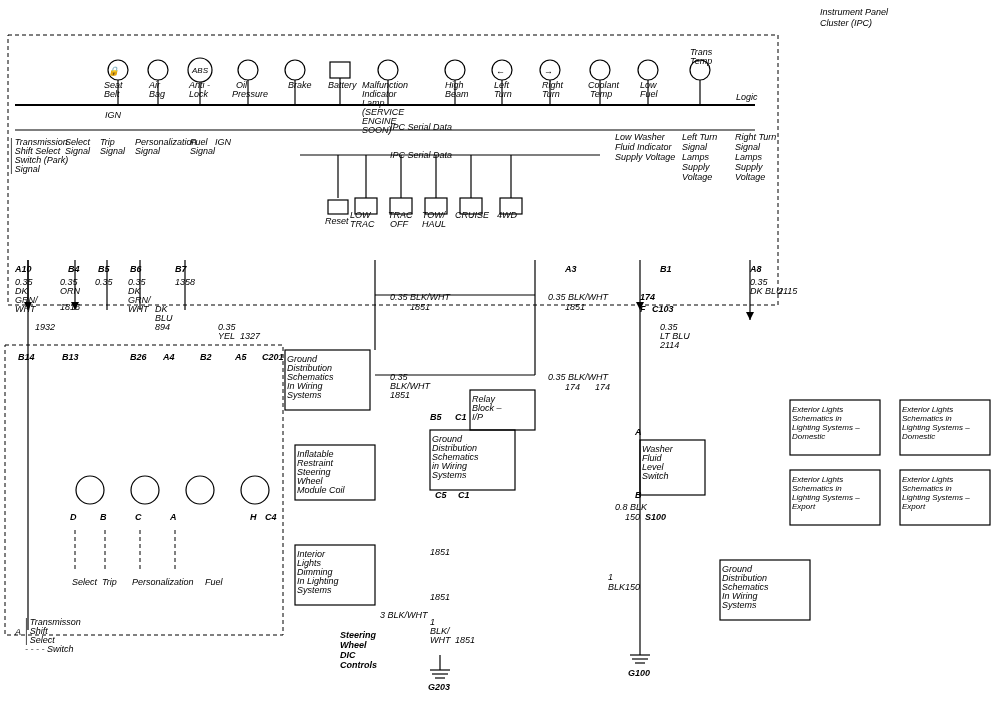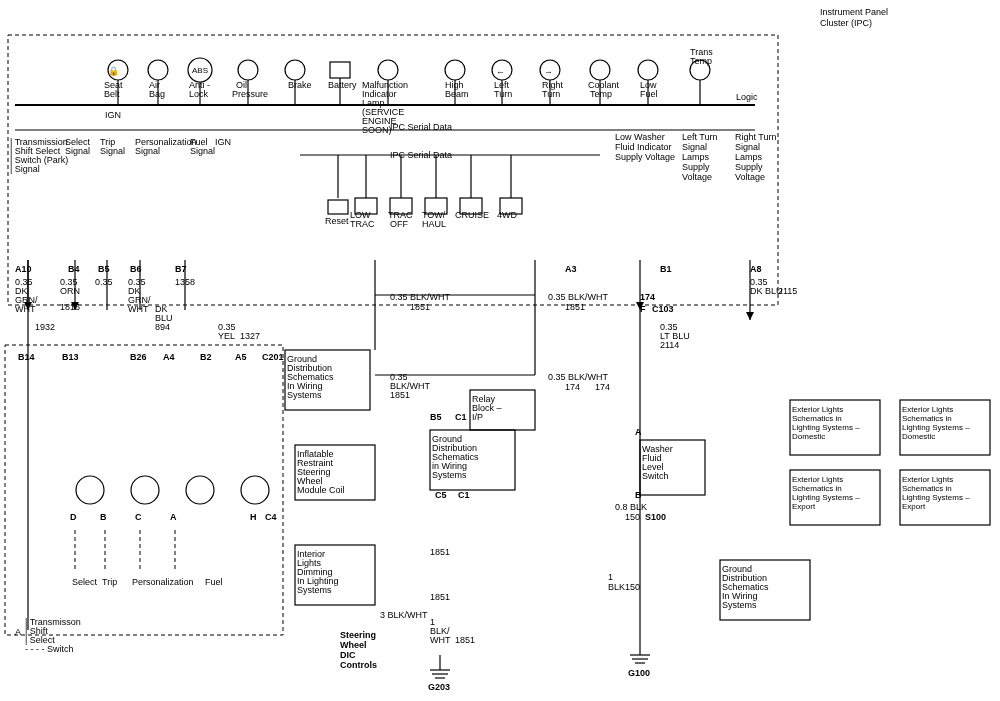--- a/index.html
+++ b/index.html
@@ -10,20 +10,21 @@
       font-family: Arial, sans-serif;
       font-size: 10px;
       overflow: hidden;
       position: relative;
     }
     #diagram-container {
       width: 1000px;
       height: 701px;
       position: relative;
       background: #fff;
+      font-style: italic;
     }
     #main-svg {
       position: absolute;
       top: 0; left: 0;
       width: 1000px;
       height: 701px;
     }
     .label-text {
       font-family: Arial, sans-serif;
       font-size: 9px;

